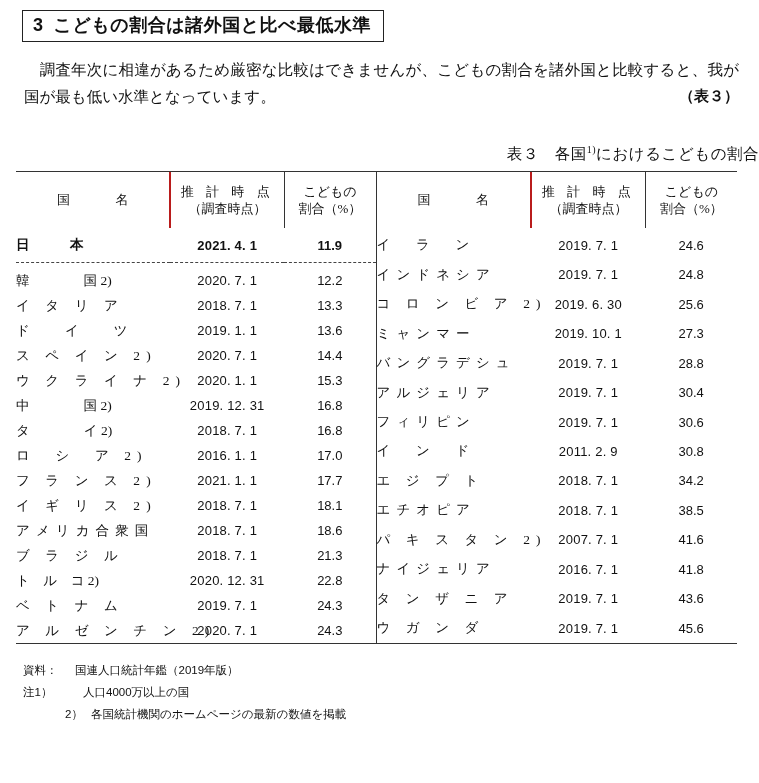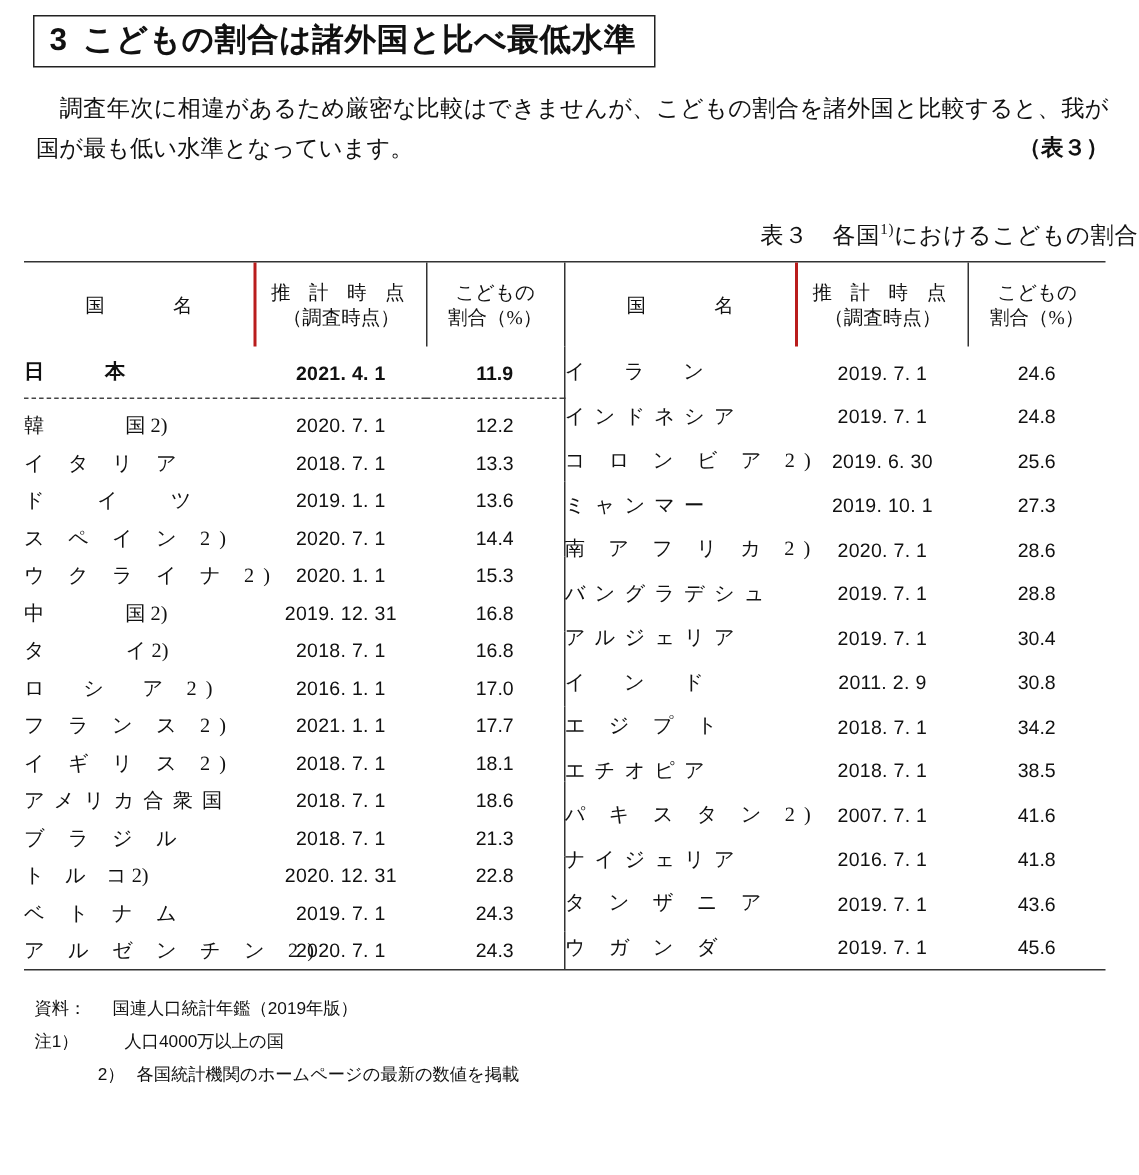--- a/index.html
+++ b/index.html
@@ -26,21 +26,21 @@
   
   .heading-wrap {
     margin: 10px 0 0 22px;
   }
   .heading {
     display: inline-block;
     border: 1.5px solid #222;
     padding: 4px 12px 5px 10px;
     font-family: "Liberation Sans", "DejaVu Sans", sans-serif;
     font-weight: bold;
-    font-size: 21px;
+    font-size: 18px;
     letter-spacing: 0.5px;
     line-height: 1.15;
   }
   .heading .num { margin-right: 10px; }
 
   
   .lead {
     margin: 14px 20px 0 24px;
     font-size: 15.5px;
     line-height: 1.75;
@@ -304,33 +304,33 @@
             <td class="name"><span class="spread">コ ロ ン ビ ア 2)</span></td>
             <td class="date">2019. 6. 30</td>
             <td class="ratio">25.6</td>
           </tr>
         <tr>
             <td class="name"><span class="spread">ミャンマー</span></td>
             <td class="date">2019. 10. 1</td>
             <td class="ratio">27.3</td>
           </tr>
         <tr>
-            <td class="name"><span class="spread">南 ア フ リ カ 2)</span></td>
-            <td class="date">2020. 7. 1</td>
-            <td class="ratio">28.6</td>
-          </tr>
-        <tr>
             <td class="name"><span class="spread">バングラデシュ</span></td>
             <td class="date">2019. 7. 1</td>
             <td class="ratio">28.8</td>
           </tr>
         <tr>
             <td class="name"><span class="spread">アルジェリア</span></td>
             <td class="date">2019. 7. 1</td>
             <td class="ratio">30.4</td>
+          </tr>
+        <tr>
+            <td class="name"><span class="spread">フィリピン</span></td>
+            <td class="date">2019. 7. 1</td>
+            <td class="ratio">30.6</td>
           </tr>
         <tr>
             <td class="name"><span class="spread">イ　ン　ド</span></td>
             <td class="date">2011. 2. 9</td>
             <td class="ratio">30.8</td>
           </tr>
         <tr>
             <td class="name"><span class="spread">エ ジ プ ト</span></td>
             <td class="date">2018. 7. 1</td>
             <td class="ratio">34.2</td>

